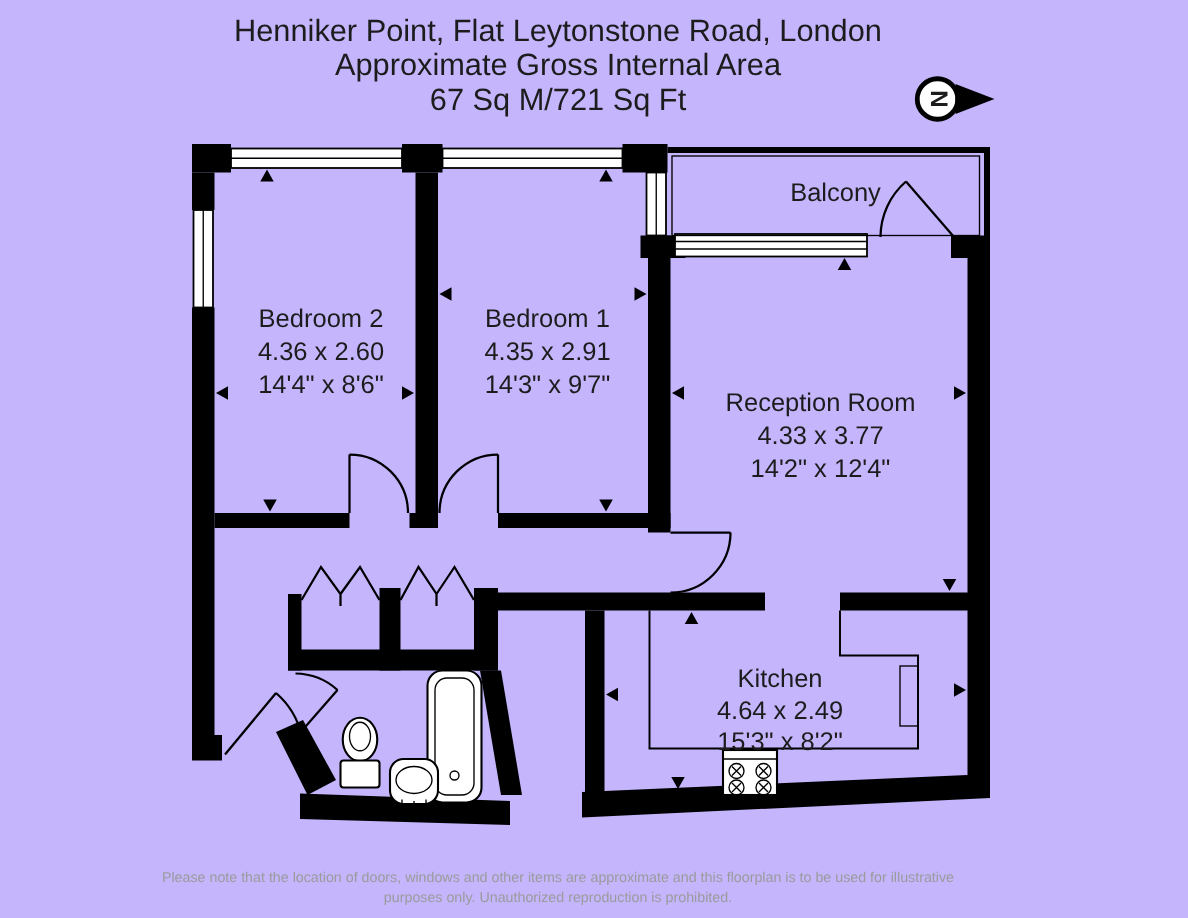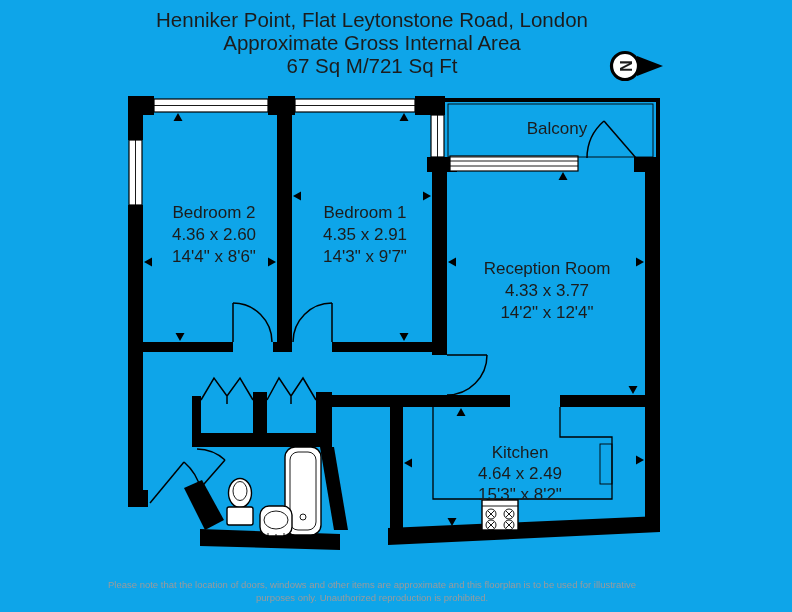--- a/index.html
+++ b/index.html
@@ -1,16 +1,16 @@
 <!DOCTYPE html>
 <html><head>
 <meta charset="utf-8">
 <style>
   html,body{margin:0;padding:0;background:#ffffff;}
-  .stage{position:relative;width:792px;height:612px;background:#0ea5e9;overflow:hidden;
+  .stage{position:relative;width:792px;height:612px;background:#c4b5fd;overflow:hidden;
          font-family:"Liberation Sans", sans-serif;}
   svg{position:absolute;left:0;top:0;font-family:"Liberation Sans", sans-serif;}
   text{fill:#1c1c1c;}
   .t-title{font-size:20.5px;}
   .t-room{font-size:17px;}
   .t-footer{font-size:9.5px;fill:#9b9b9b;}
   .wall{fill:#000000;stroke:none;}
   .thin{fill:none;stroke:#000000;stroke-width:1.3px;}
   .thin-lt{fill:none;stroke:#000000;stroke-width:0.9px;}
   .door{fill:none;stroke:#000000;stroke-width:1.5px;}

